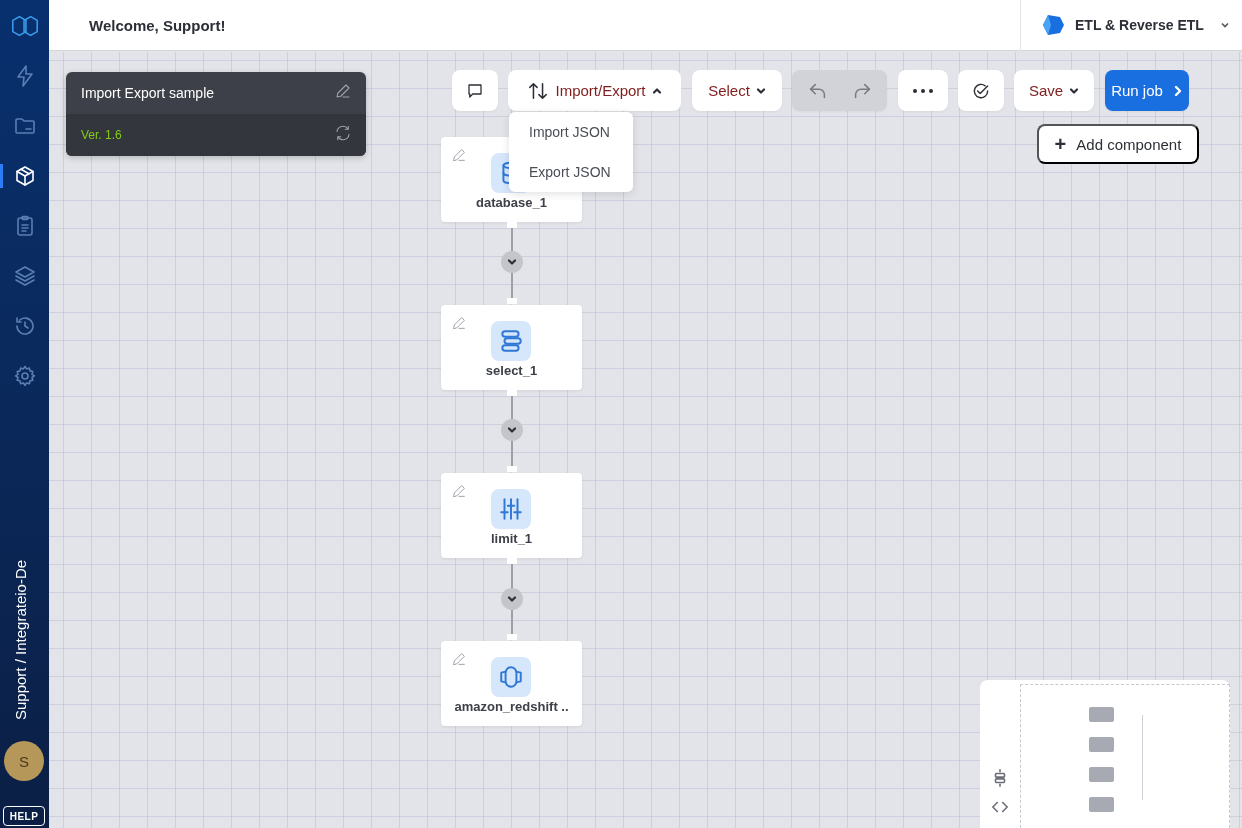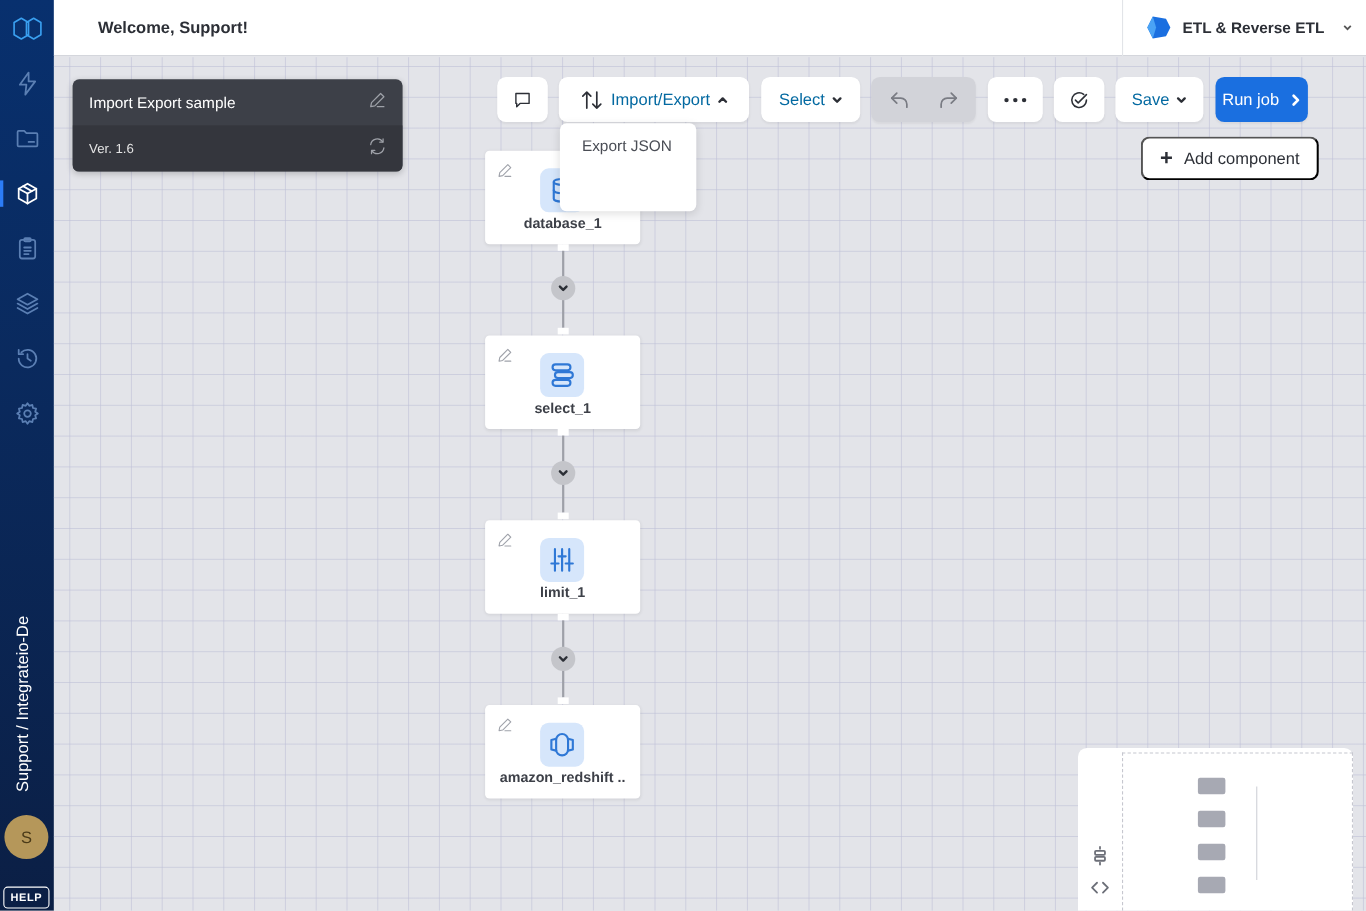--- a/index.html
+++ b/index.html
@@ -32,25 +32,25 @@
     background-image:
       linear-gradient(to right, rgba(190,192,215,0.6) 1px, transparent 1px),
       linear-gradient(to bottom, rgba(190,192,215,0.6) 1px, transparent 1px);
     background-size: 28px 28px; background-position: 14px 8px; }
 
   
   .info-card { position: absolute; left: 66px; top: 72px; width: 300px; height: 84px; border-radius: 6px; background: #3d4048; overflow: hidden; box-shadow: 0 2px 6px rgba(0,0,0,0.2); }
   .info-top { height: 42px; display: flex; align-items: center; justify-content: space-between; padding: 0 14px 0 15px; }
   .info-title { color: #ffffff; font-size: 14px; }
   .info-bottom { height: 42px; background: #34363d; display: flex; align-items: center; justify-content: space-between; padding: 0 14px 0 15px; }
-  .info-version { color: #e5e5e5; font-size: 12px; }
+  .info-version { color: #84cc16; font-size: 12px; }
   .info-card svg { width: 18px; height: 18px; stroke: #9ea1a8; fill: none; stroke-width: 1.5; stroke-linecap: round; stroke-linejoin: round; }
 
   
-  .tb { position: absolute; top: 70px; height: 41px; background: #ffffff; border-radius: 8px; display: flex; align-items: center; justify-content: center; gap: 6px; font-size: 15px; color: #0369a1; border: none; box-shadow: 0 1px 2px rgba(0,0,0,0.05); }
+  .tb { position: absolute; top: 70px; height: 41px; background: #ffffff; border-radius: 8px; display: flex; align-items: center; justify-content: center; gap: 6px; font-size: 15px; color: #7f1d1d; border: none; box-shadow: 0 1px 2px rgba(0,0,0,0.05); }
   .tb svg { stroke: #2c2f36; fill: none; stroke-width: 1.7; stroke-linecap: round; stroke-linejoin: round; }
   .tb.disabled { background: #d2d3d9; }
   .tb.disabled svg { stroke: #7a7c84; }
   .tb.primary { background: #1a6fe0; color: #ffffff; }
   .tb.primary svg { stroke: #ffffff; stroke-width: 2.4; }
 
   .dropdown { position: absolute; left: 509px; top: 112px; width: 124px; height: 80px; background: #ffffff; border-radius: 6px; box-shadow: 0 2px 8px rgba(0,0,0,0.12); padding-top: 0; }
   .dd-item { height: 40px; display: flex; align-items: center; padding-left: 20px; font-size: 14px; color: #4a4d55; cursor: pointer; }
 
   .add-comp { position: absolute; left: 1037px; top: 124px; width: 162px; height: 40px; background: #ffffff; border-radius: 8px; display: flex; align-items: center; justify-content: center; gap: 10px; font-size: 15px; color: #2c2f36; }
@@ -243,20 +243,21 @@
       <svg viewBox="0 0 24 24">
         <ellipse cx="12" cy="5" rx="7" ry="2.5"></ellipse>
         <path d="M5 5 V19 a7 2.5 0 0 0 14 0 V5"></path>
         <path d="M5 12 a7 2.5 0 0 0 14 0"></path>
       </svg>
     </span>
   <span class="nlabel">database_1</span>
 </div>
 
 <div class="dropdown">
+  <div class="dd-item">Import JSON</div>
   <div class="dd-item">Export JSON</div>
 </div>
 
 <button class="add-comp">
   <span class="plus">+</span>
   <span>Add component</span>
 </button>
 
 <div class="port" style="top:222px"></div>
 <div class="edge" style="top:228px; height:70px"></div>

